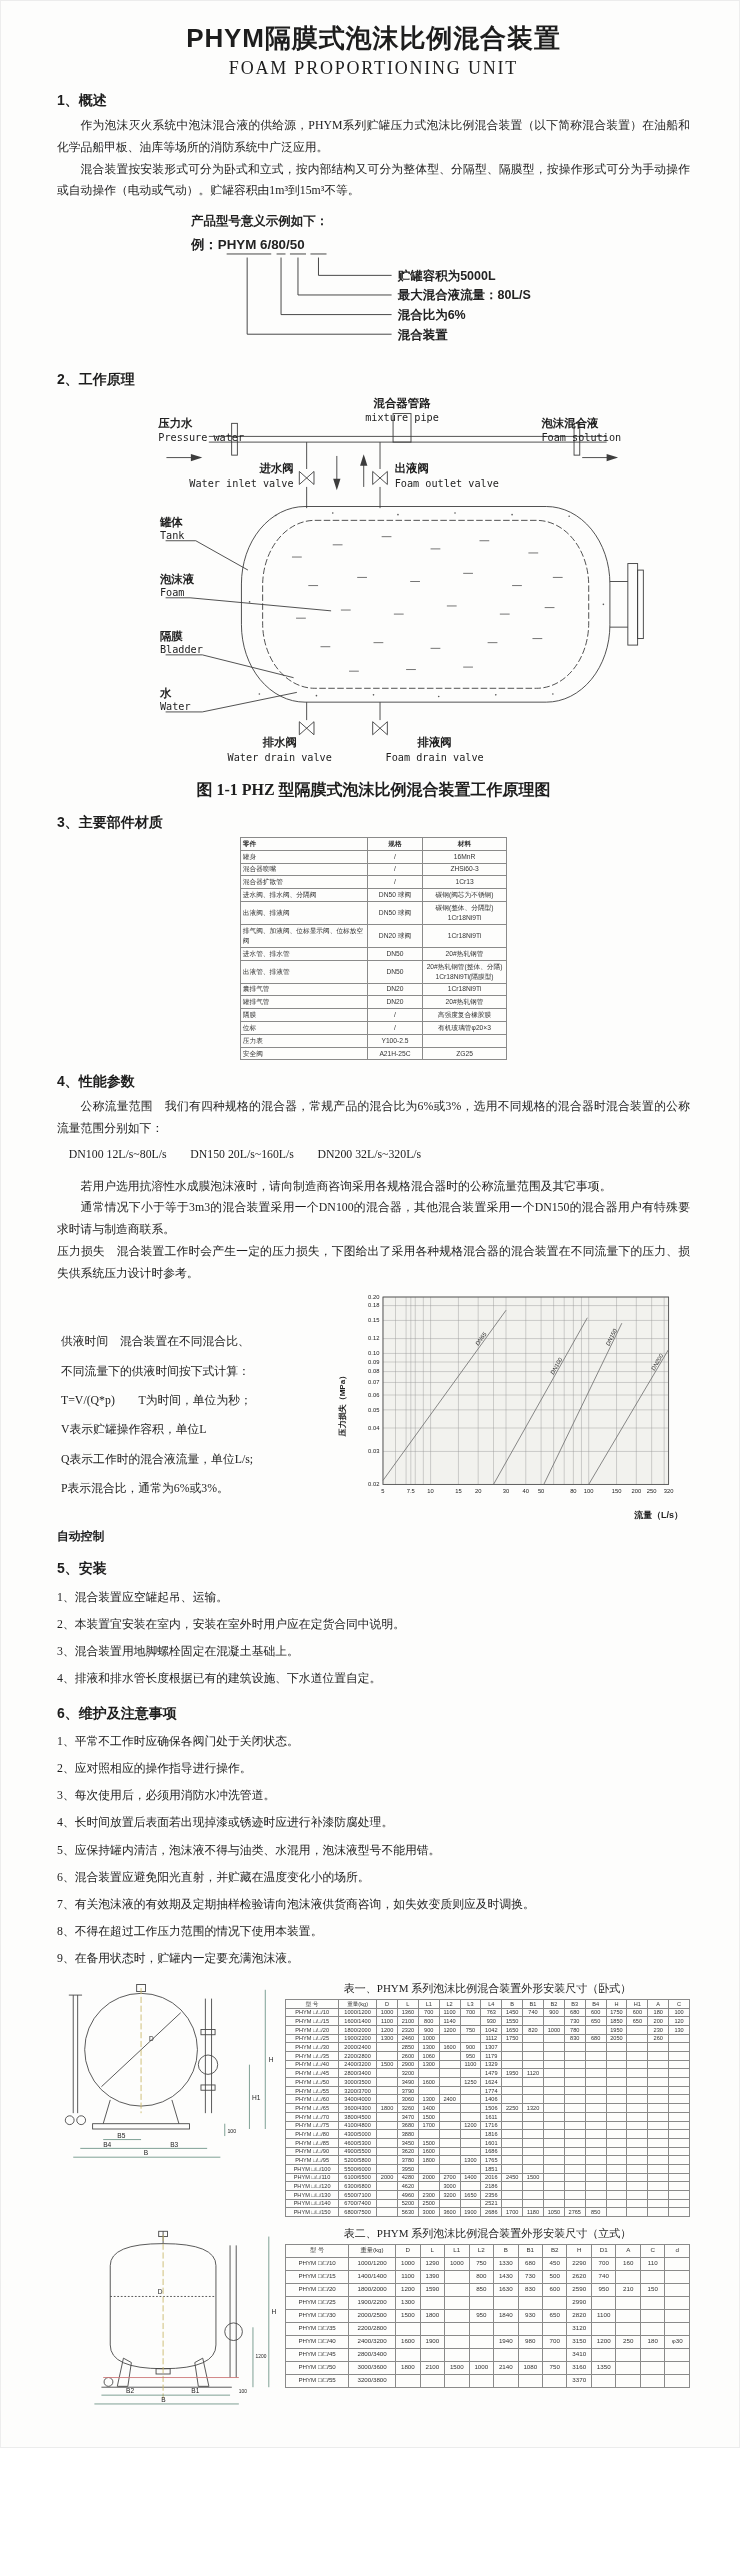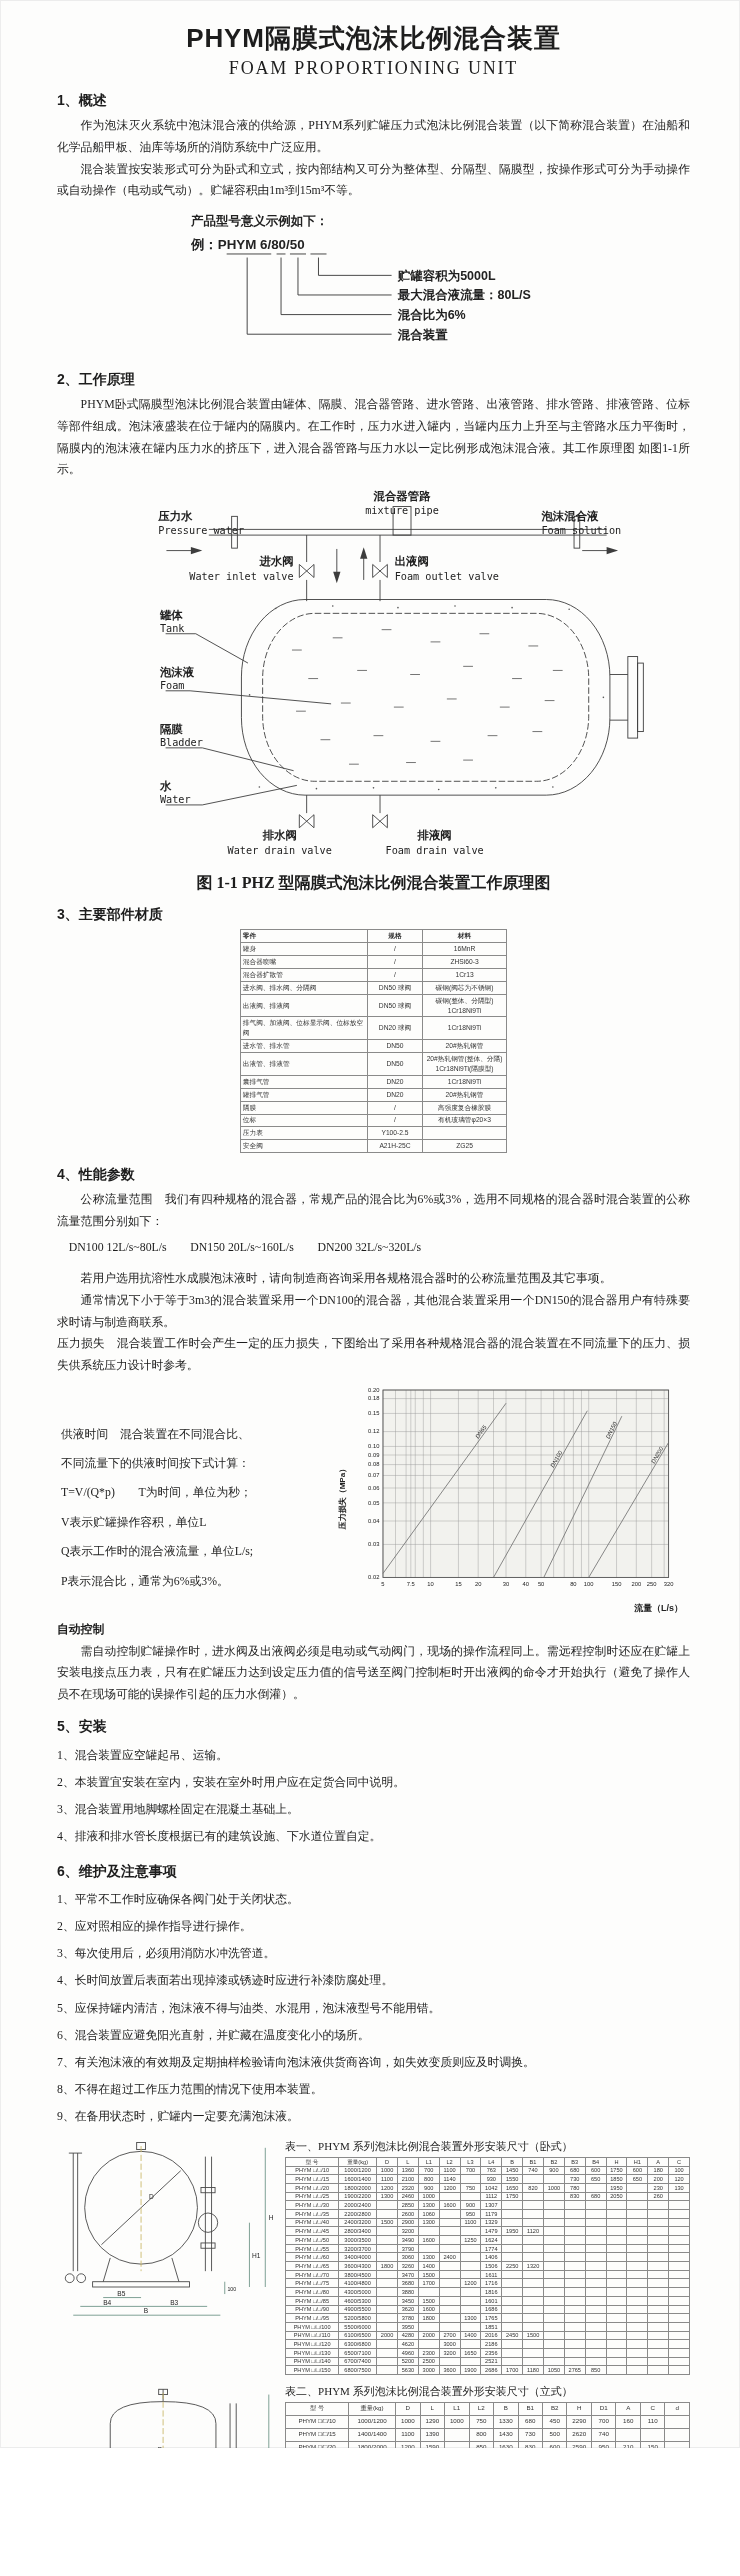--- a/index.html
+++ b/index.html
@@ -23,21 +23,21 @@
   .mat-table{border-collapse:collapse;width:267px;margin:3.6px auto 0;table-layout:fixed;
         font-family:"Liberation Sans","DejaVu Sans",sans-serif;font-size:6.7px;color:#333;}
   .mat-table th,.mat-table td{border:0.5px solid #8a8a8a;padding:0.9px 1.8px;line-height:1.5;text-align:center;}
   .mat-table th:first-child,.mat-table td:first-child{text-align:left;width:46%;}
   .mat-table th:nth-child(2),.mat-table td:nth-child(2){width:19%;}
   .chart-row{display:flex;margin-top:3.6px;}
   .chart-left{width:267px;}
   .chart-left .supply{font-size:11.8px;line-height:2.15;margin:4px;}
   .chart-left .supply.first{margin-top:41px;}
   .chart-right{flex:1;text-align:right;}
-  .spec-caption{font-size:11px;margin:0 0 2.7px;}
+  .spec-caption{font-size:11px;text-align:center;margin:0 0 2.7px;}
   .tbl-row{display:flex;gap:7.1px;margin-top:9px;align-items:flex-start;}
   .tbl-left{width:221px;flex:none;}
   .tbl-right{flex:1;min-width:0;}
   table.spec{border-collapse:collapse;width:100%;table-layout:fixed;color:#333;
         font-family:"Liberation Sans","DejaVu Sans",sans-serif;}
   table.spec th,table.spec td{border:0.4px solid #8a8a8a;padding:0;text-align:center;
         overflow:hidden;white-space:nowrap;font-weight:normal;}
   #spec1{font-size:5.6px;}
   #spec1 th,#spec1 td{height:7.7px;line-height:1.1;}
   #spec1 th:first-child,#spec1 td:first-child{width:52px;}
@@ -74,21 +74,20 @@
         <polyline points="63,52 63,138 225,138"></polyline>
       </g>
       <text class="cnl" x="232" y="77">贮罐容积为5000L</text>
       <text class="cnl" x="232" y="99">最大混合液流量：80L/S</text>
       <text class="cnl" x="232" y="121">混合比为6%</text>
       <text class="cnl" x="232" y="143">混合装置</text>
     </svg>
   </div>
 
   <div class="sec-head">2、工作原理</div>
-  <p class="para">PHYM卧式隔膜型泡沫比例混合装置由罐体、隔膜、混合器管路、进水管路、出液管路、排水管路、排液管路、位标等部件组成。泡沫液盛装在位于罐内的隔膜内。在工作时，压力水进入罐内，当罐内压力上升至与主管路水压力平衡时，隔膜内的泡沫液在罐内压力水的挤压下，进入混合器管路与压力水以一定比例形成泡沫混合液。其工作原理图 如图1-1所示。</p>
 
   <div class="figure-wrap">
     <svg width="571" height="375" viewBox="0 0 700 460">
       <g stroke="#3d3d3d" stroke-width="1.1" fill="none">
         <line x1="148" y1="52" x2="636" y2="52"></line>
           <line x1="148" y1="59" x2="636" y2="59"></line>
         <rect x="176" y="36" width="7" height="39"></rect>
           <rect x="596" y="36" width="7" height="39"></rect>
         <rect x="374" y="24" width="22" height="35"></rect>
         <line x1="96" y1="78" x2="138" y2="78"></line>
@@ -368,21 +367,20 @@
           <text x="247.19800003846166" y="97.31789400433158" font-size="6.5" font-style="italic" fill="#333" font-family="'Liberation Sans',sans-serif" transform="rotate(-60.627465424310195 247.19800003846166 97.31789400433158)">DN100</text>
           <line x1="236.18728657353225" y1="220" x2="323.622501759854" y2="39.32901862009135" stroke="#6b6b6b" stroke-width="0.9"></line>
           <text x="309.59400011538503" y="65.3166885651454" font-size="6.5" font-style="italic" fill="#333" font-family="'Liberation Sans',sans-serif" transform="rotate(-64.17546906829001 309.59400011538503 65.3166885651454)">DN150</text>
           <line x1="286.502831727326" y1="220" x2="376" y2="68.76654628474907" stroke="#6b6b6b" stroke-width="0.9"></line>
           <text x="360.0234516341916" y="92.76392099998559" font-size="6.5" font-style="italic" fill="#333" font-family="'Liberation Sans',sans-serif" transform="rotate(-59.38373611499617 360.0234516341916 92.76392099998559)">DN200</text>
         </svg>
     </div>
   </div>
 
   <p class="para noindent" style="font-weight:bold">自动控制</p>
-  <p class="para">需自动控制贮罐操作时，进水阀及出液阀必须是电动或气动阀门，现场的操作流程同上。需远程控制时还应在贮罐上安装电接点压力表，只有在贮罐压力达到设定压力值的信号送至阀门控制柜时开出液阀的命令才开始执行（避免了操作人员不在现场可能的误操作引起的压力水倒灌）。</p>
 
   <div class="sec-head">5、安装</div>
   <div class="item">1、混合装置应空罐起吊、运输。</div>
   <div class="item">2、本装置宜安装在室内，安装在室外时用户应在定货合同中说明。</div>
   <div class="item">3、混合装置用地脚螺栓固定在混凝土基础上。</div>
   <div class="item">4、排液和排水管长度根据已有的建筑设施、下水道位置自定。</div>
 
   <div class="sec-head">6、维护及注意事项</div>
   <div class="item">1、平常不工作时应确保各阀门处于关闭状态。</div>
   <div class="item">2、应对照相应的操作指导进行操作。</div>

